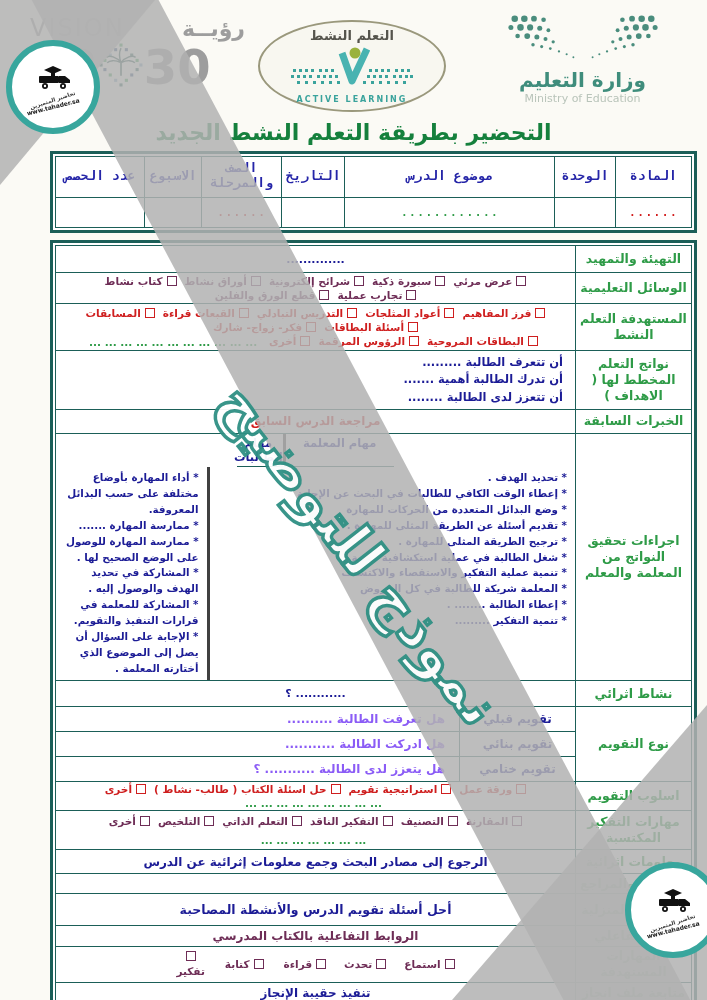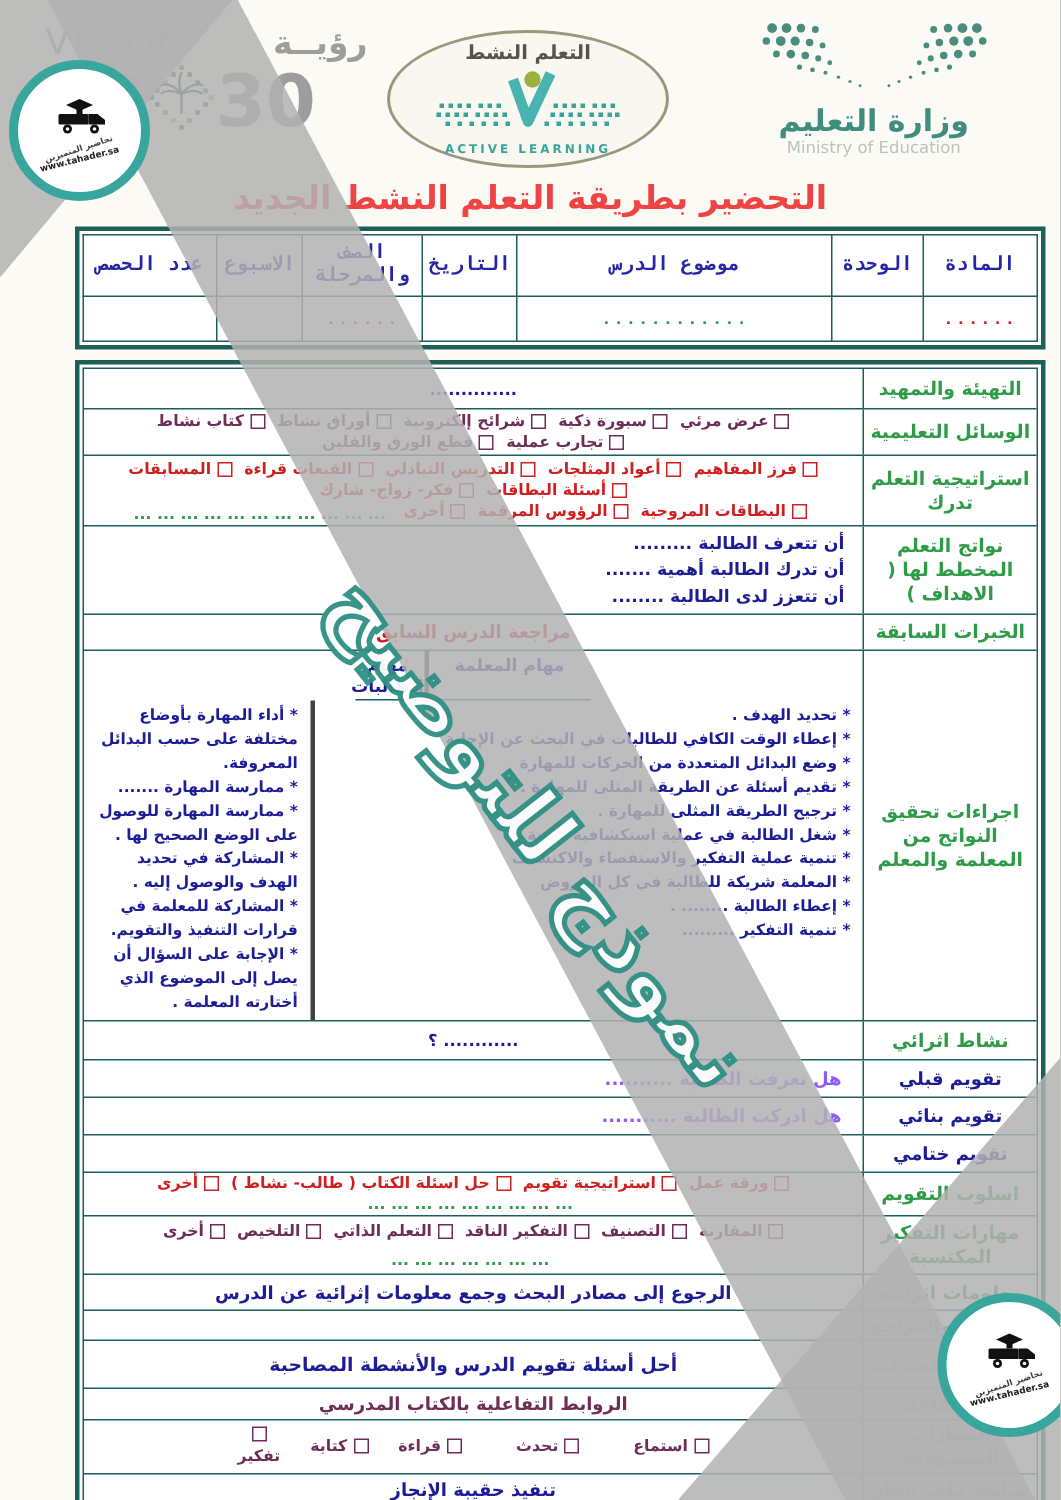--- a/index.html
+++ b/index.html
@@ -34,21 +34,21 @@
   .stamp .s-url{font-size:6px;color:#222;transform:rotate(-14deg);}
   .oval{position:absolute;left:258px;top:20px;width:188px;height:92px;border-radius:50%;
     border:2px solid #9a987c;background:#f8f7f0;display:flex;flex-direction:column;
     align-items:center;justify-content:space-between;padding:6px 0;box-sizing:border-box;}
   .oval-ar{font-size:13px;color:#55544c;}
   .oval-en{font-size:8px;color:#3aa39c;letter-spacing:2px;}
   .ministry{position:absolute;left:475px;top:12px;width:215px;text-align:center;}
   .min-ar{font-size:20px;color:#3f8d7c;margin-top:2px;}
   .min-en{font-size:11px;color:#b9c4ba;font-weight:normal;}
   
-  .title{margin:2px 0 6px;text-align:center;color:#ef4444;font-size:22px;z-index:1;position:relative;}
+  .title{margin:2px 0 6px;text-align:center;color:#15803d;font-size:22px;z-index:1;position:relative;}
   
   .panel{border:3px solid #1b5f58;background:#fff;margin:0 10px 0 50px;padding:2px;position:relative;z-index:1;}
   .gap{height:7px;}
   
   table.info{width:100%;border-collapse:collapse;table-layout:fixed;}
   table.info td{border:1px solid #1b5f58;text-align:center;vertical-align:middle;font-family:Liberation Mono, monospace;}
   td.ih{height:38px;color:#2525a8;font-size:13px;line-height:1.15;}
   td.iv{height:27px;font-size:12px;letter-spacing:1px;}
   .red{color:#d11a1a;} .grn{color:#2e9b47;}
   
@@ -337,21 +337,21 @@
               <span>تجارب عملية</span>
             </span>
             <span class="cbi">
               <span class="cb"></span>
               <span>قطع الورق والفلين</span>
             </span>
           </div>
       </div>
 
       <div class="mrow">
-        <div class="rlabel">استراتيجية التعلم تدرك</div>
+        <div class="rlabel">المستهدفة التعلم النشط</div>
         <div class="rcontent h38 reditems block" style="text-align:center;padding-top:3px;">
           <div><span class="cbi">
                 <span class="cb"></span>
                 <span>فرز المفاهيم</span>
               </span><span class="cbi">
                 <span class="cb"></span>
                 <span>أعواد المثلجات</span>
               </span><span class="cbi">
                 <span class="cb"></span>
                 <span>التدريس التبادلي</span>
@@ -429,31 +429,33 @@
           </div>
         </div>
       </div>
 
       <div class="mrow">
         <div class="rlabel">نشاط اثرائي</div>
         <div class="rcontent h25 red">............ ؟</div>
       </div>
 
       <div class="mrow">
+        <div class="rlabel">نوع التقويم</div>
         <div class="rcontent h72 evwrap">
             <div class="evrow">
             <div class="ev-t">تقويم قبلي</div>
             <div class="ev-q">هل تعرفت الطالبة ..........</div>
           </div>
             <div class="evrow">
             <div class="ev-t">تقويم بنائي</div>
             <div class="ev-q">هل ادركت الطالبة ...........</div>
           </div>
             <div class="evrow">
             <div class="ev-t">تقويم ختامي</div>
+            <div class="ev-q">هل يتعزز لدى الطالبة ........... ؟</div>
           </div>
           </div>
       </div>
 
       <div class="mrow">
         <div class="rlabel">اسلوب التقويم</div>
         <div class="rcontent h25 reditems">
           <span><span class="cbi">
                 <span class="cb"></span>
                 <span>ورقة عمل</span>
@@ -517,21 +519,21 @@
         <div class="rcontent h20 maroon valtext">الروابط التفاعلية بالكتاب المدرسي</div>
       </div>
 
       <div class="mrow">
         <div class="rlabel">المهارات المستهدفة</div>
         <div class="rcontent h34 maroon">
             <span class="cbi" style="margin:0 10px;">
               <span class="cb"></span>
               <span>استماع</span>
             </span>
-            <span class="cbi" style="margin:0 26px;justify-content:center;">
+            <span class="cbi" style="margin:0 8px;justify-content:center;">
               <span class="cb"></span>
               <span>تحدث</span>
             </span>
             <span class="cbi" style="margin:0 10px;">
               <span class="cb"></span>
               <span>قراءة</span>
             </span>
             <span class="cbi" style="margin:0 10px;">
               <span class="cb"></span>
               <span>كتابة</span>

